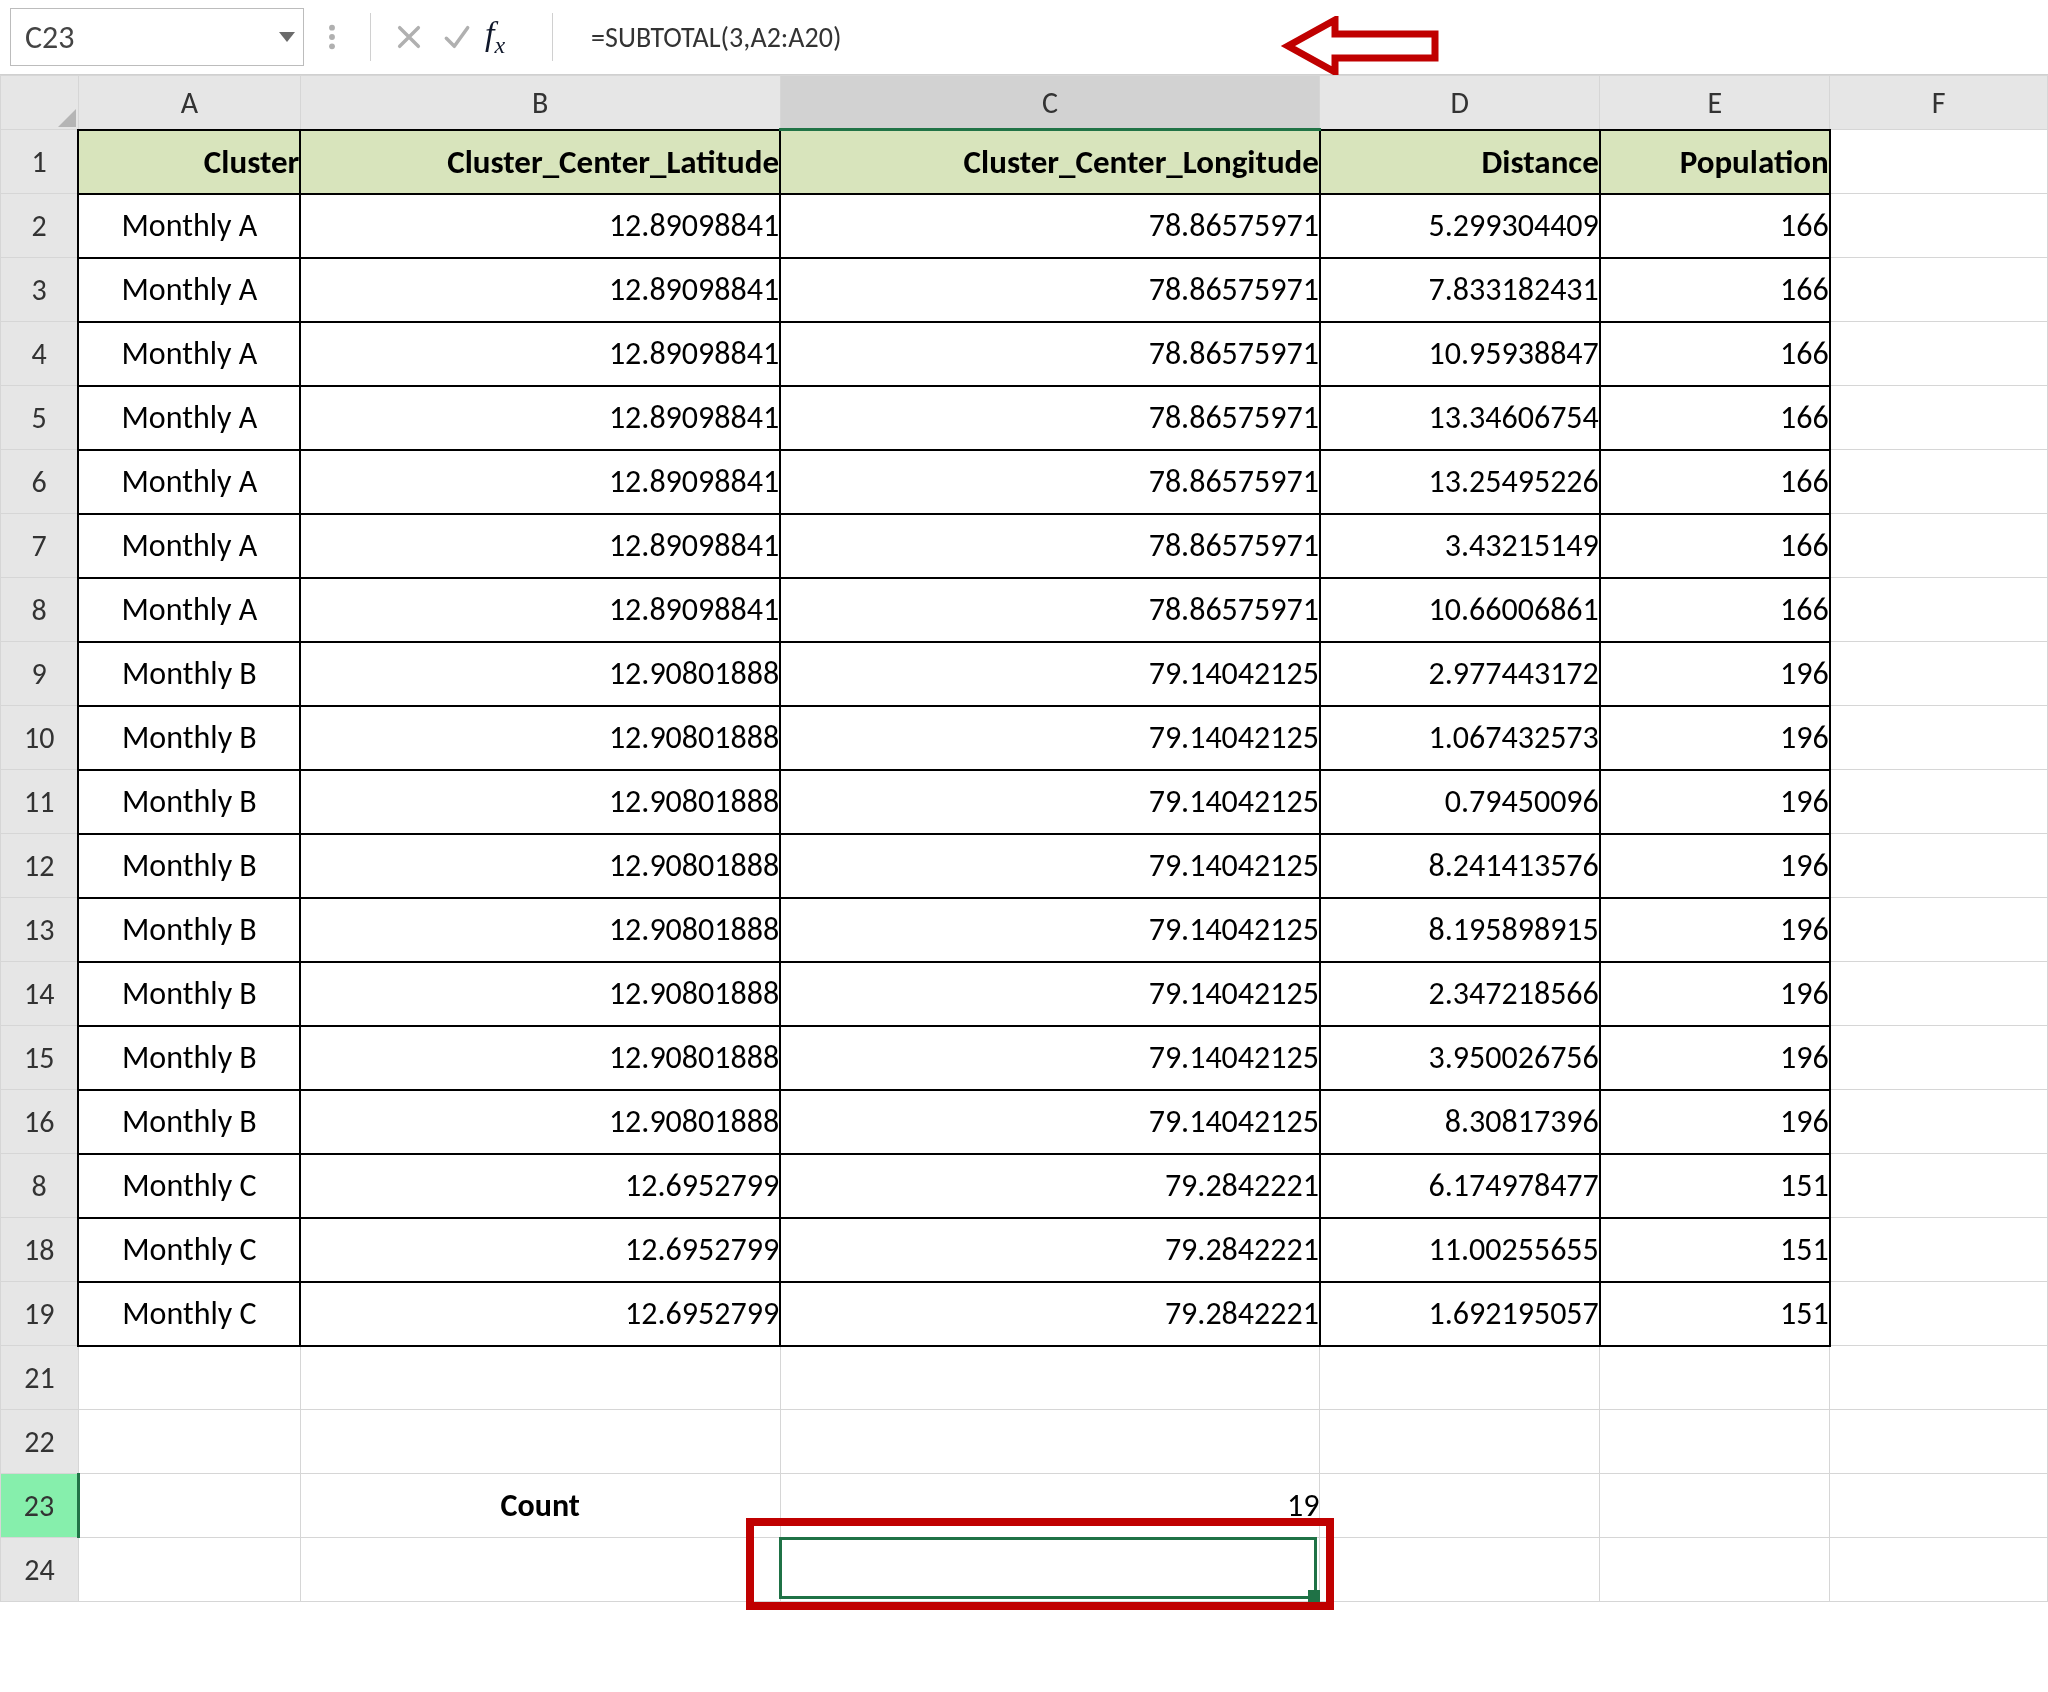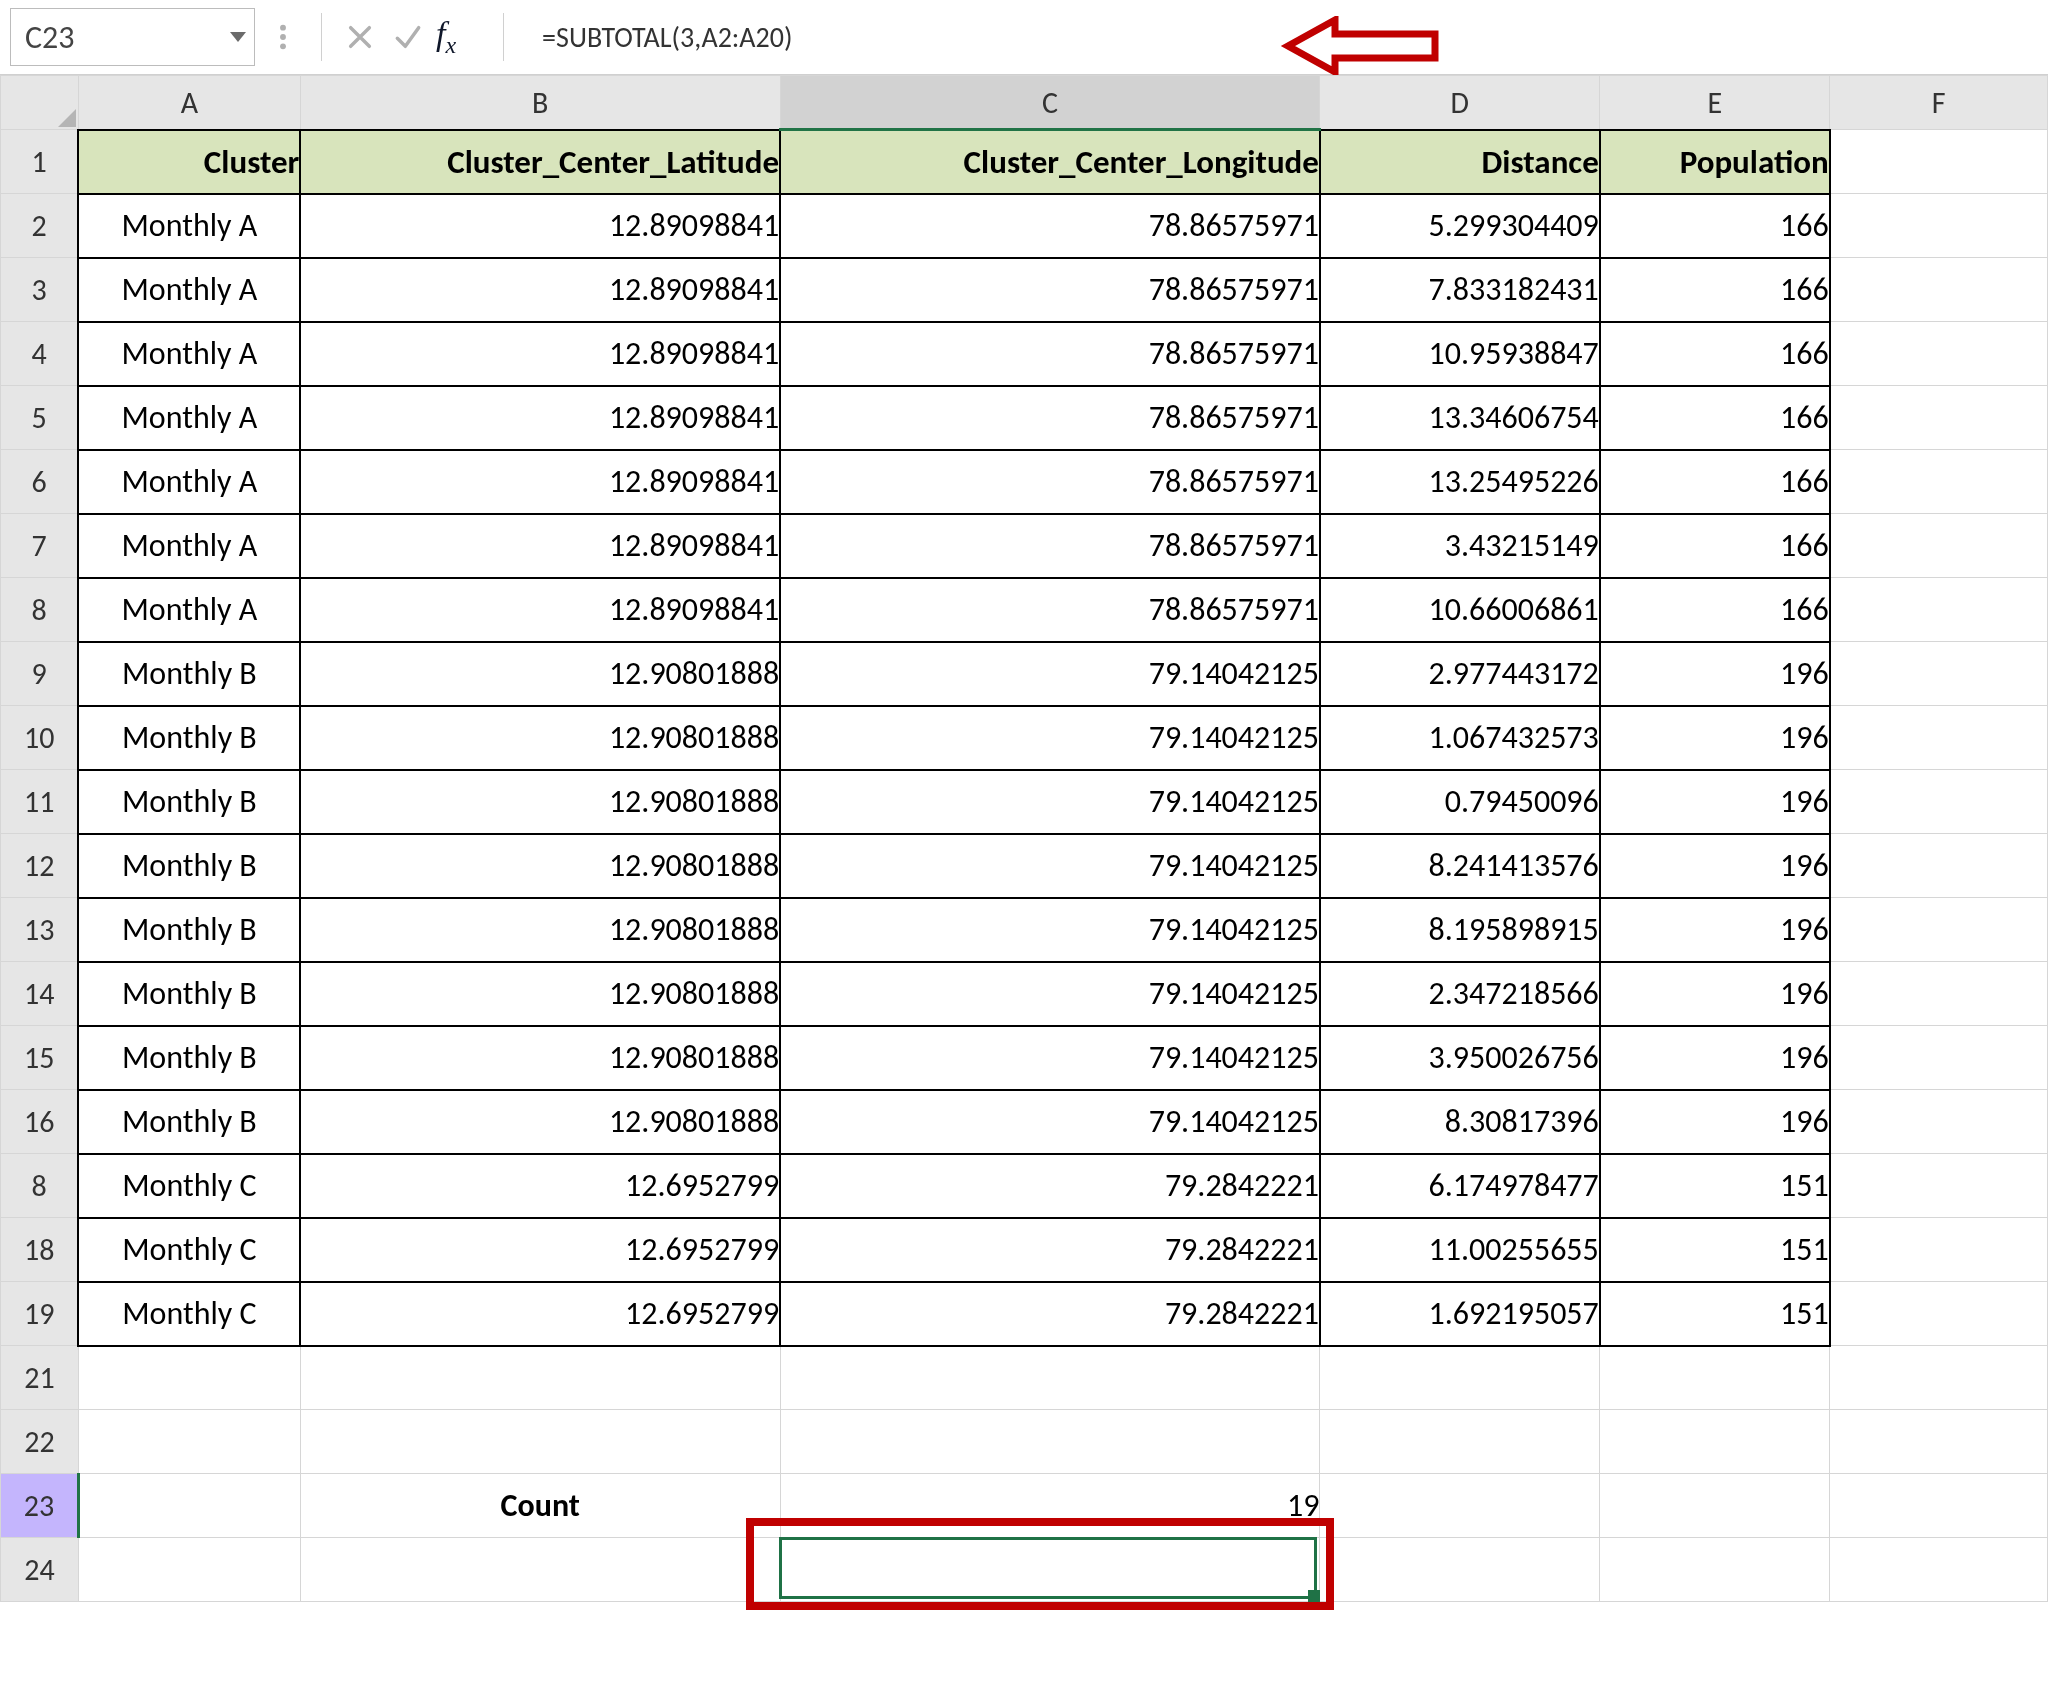--- a/index.html
+++ b/index.html
@@ -13,21 +13,21 @@
   }
   .formula-bar {
     display: flex;
     align-items: center;
     height: 75px;
     border-bottom: 1px solid #d0d0d0;
     padding: 6px 10px;
     gap: 8px;
   }
   .name-box {
-    width: 245px;
+    width: 294px;
     height: 58px;
     border: 1px solid #bcbcbc;
     background: #fff;
     display: flex;
     align-items: center;
     padding: 0 14px;
     font-size: 32px;
     color: #444;
     position: relative;
   }
@@ -104,21 +104,21 @@
   .rowhdr {
     background: #e6e6e6;
     color: #333;
     font-size: 30px;
     text-align: center;
     width: 78px;
     font-weight: normal;
     border-right: 2px solid #bfbfbf;
   }
   .rowhdr.sel {
-    background: #c4b5fd;
+    background: #86efac;
     border-right: 3px solid #217346;
     text-align: center;
   }
   .cell {
     height: 64px;
     font-size: 32px;
     padding: 0 8px;
     white-space: nowrap;
     overflow: hidden;
     position: relative;

